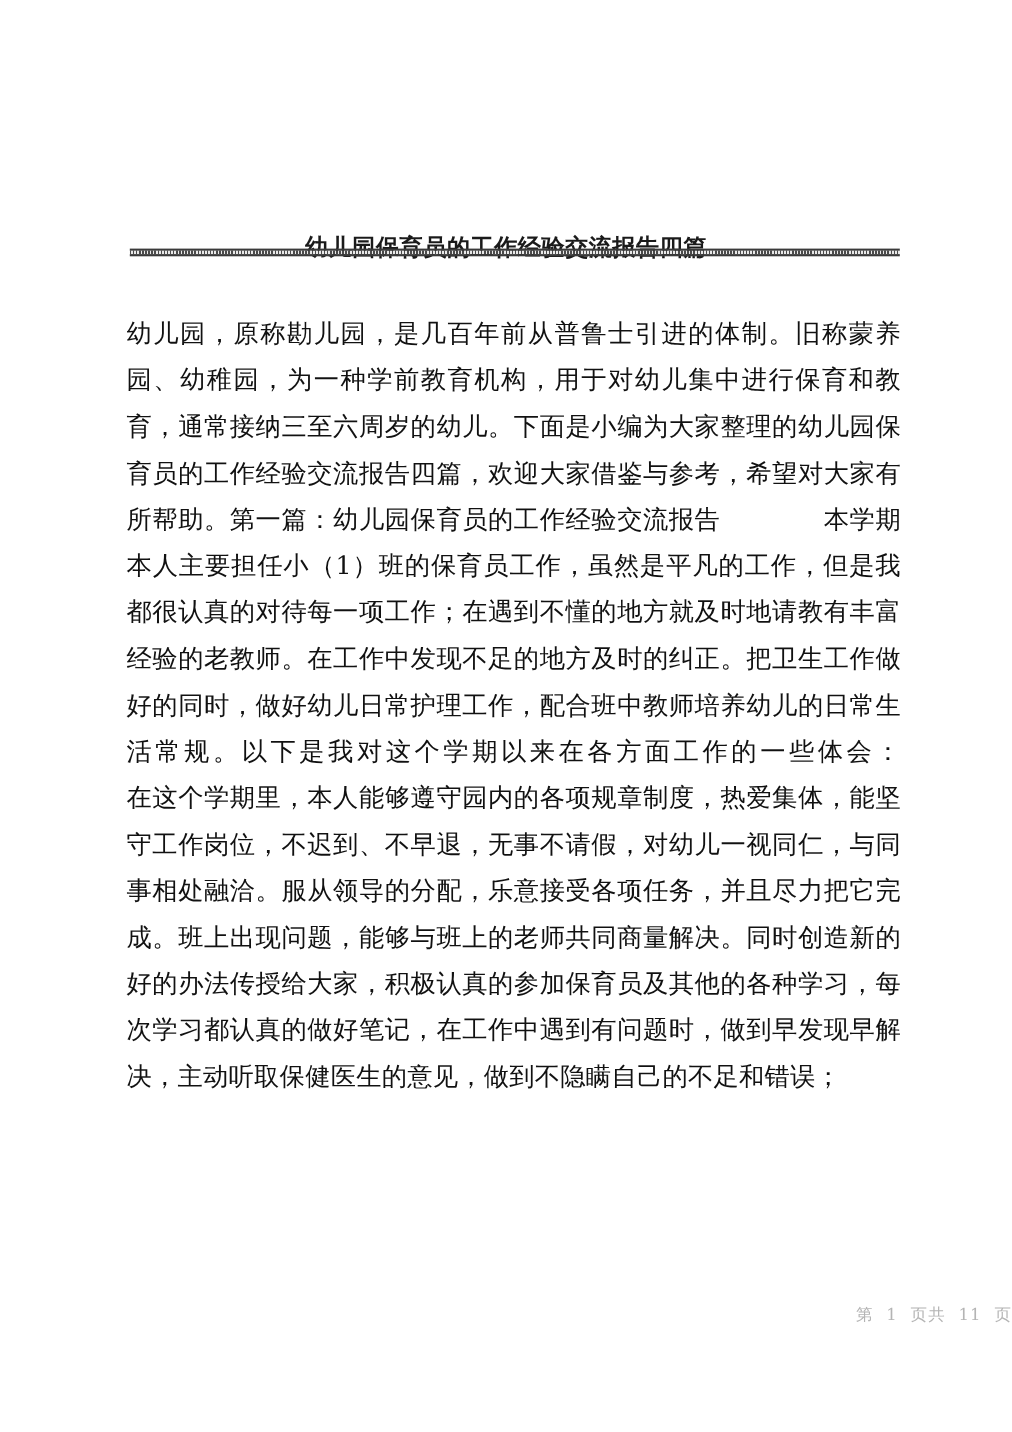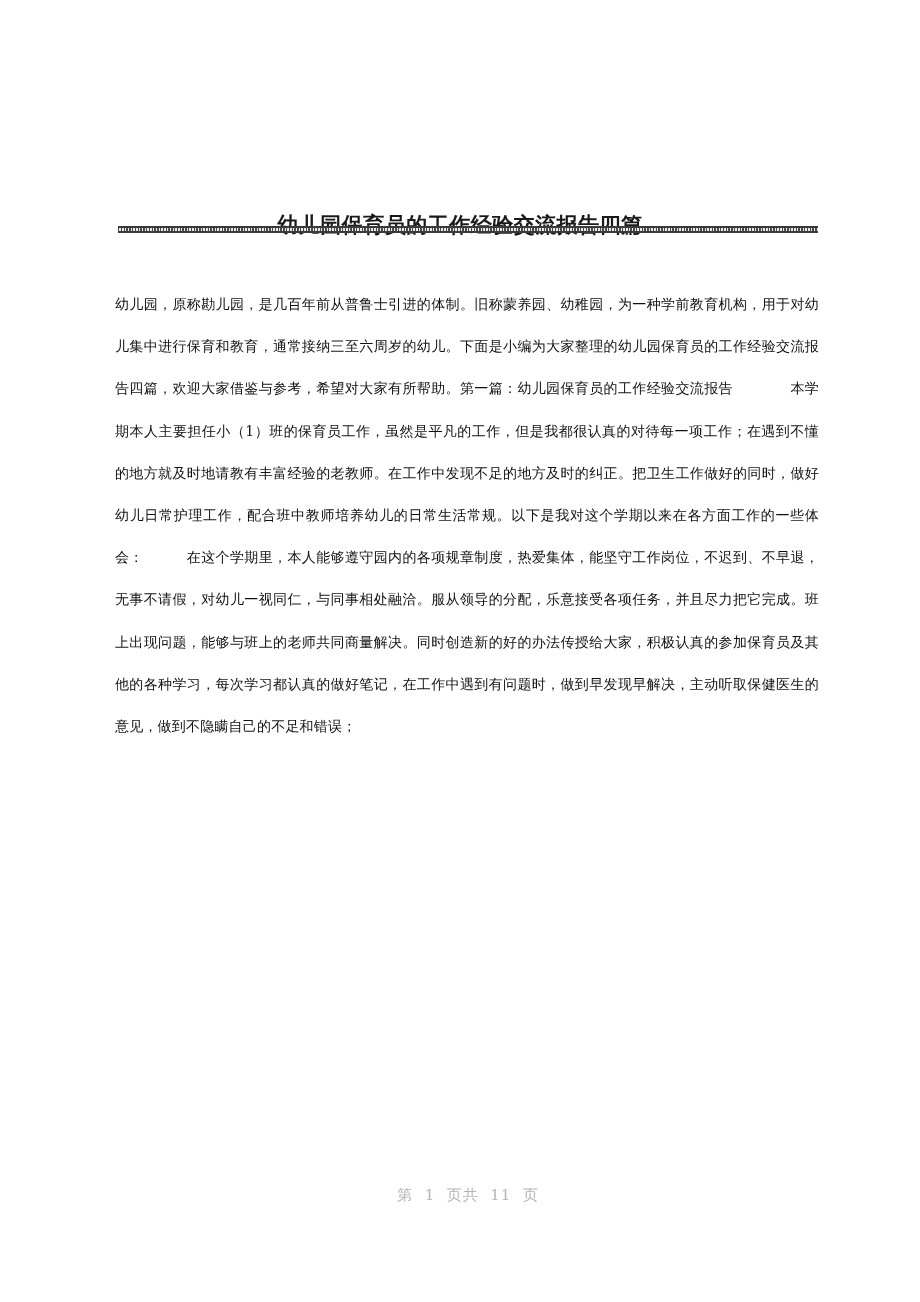--- a/index.html
+++ b/index.html
@@ -72,38 +72,38 @@
     );
   }
 
   
   .body-text {
     position: absolute;
     left: 115px;
     top: 283px;
     width: 704px;
     font-family: "DejaVu Serif", "Liberation Serif", serif;
-    font-size: 14px;
+    font-size: 23px;
     line-height: 42.2px;
     color: #111111;
     text-align: justify;
     text-justify: inter-character;
     text-align-last: left;
     letter-spacing: 0.2px;
     white-space: pre-wrap;
     word-break: break-all;
   }
 
   
   .footer {
     position: absolute;
     left: 16px;
     right: 0;
     top: 1185px;
-    text-align: center;
+    text-align: right;
   }
   .footer-text {
     display: inline-block;
     font-family: "DejaVu Serif", "Liberation Serif", serif;
     font-size: 15px;
     color: #b4b4b4;
     letter-spacing: 1px;
     white-space: pre;
   }
 </style>

